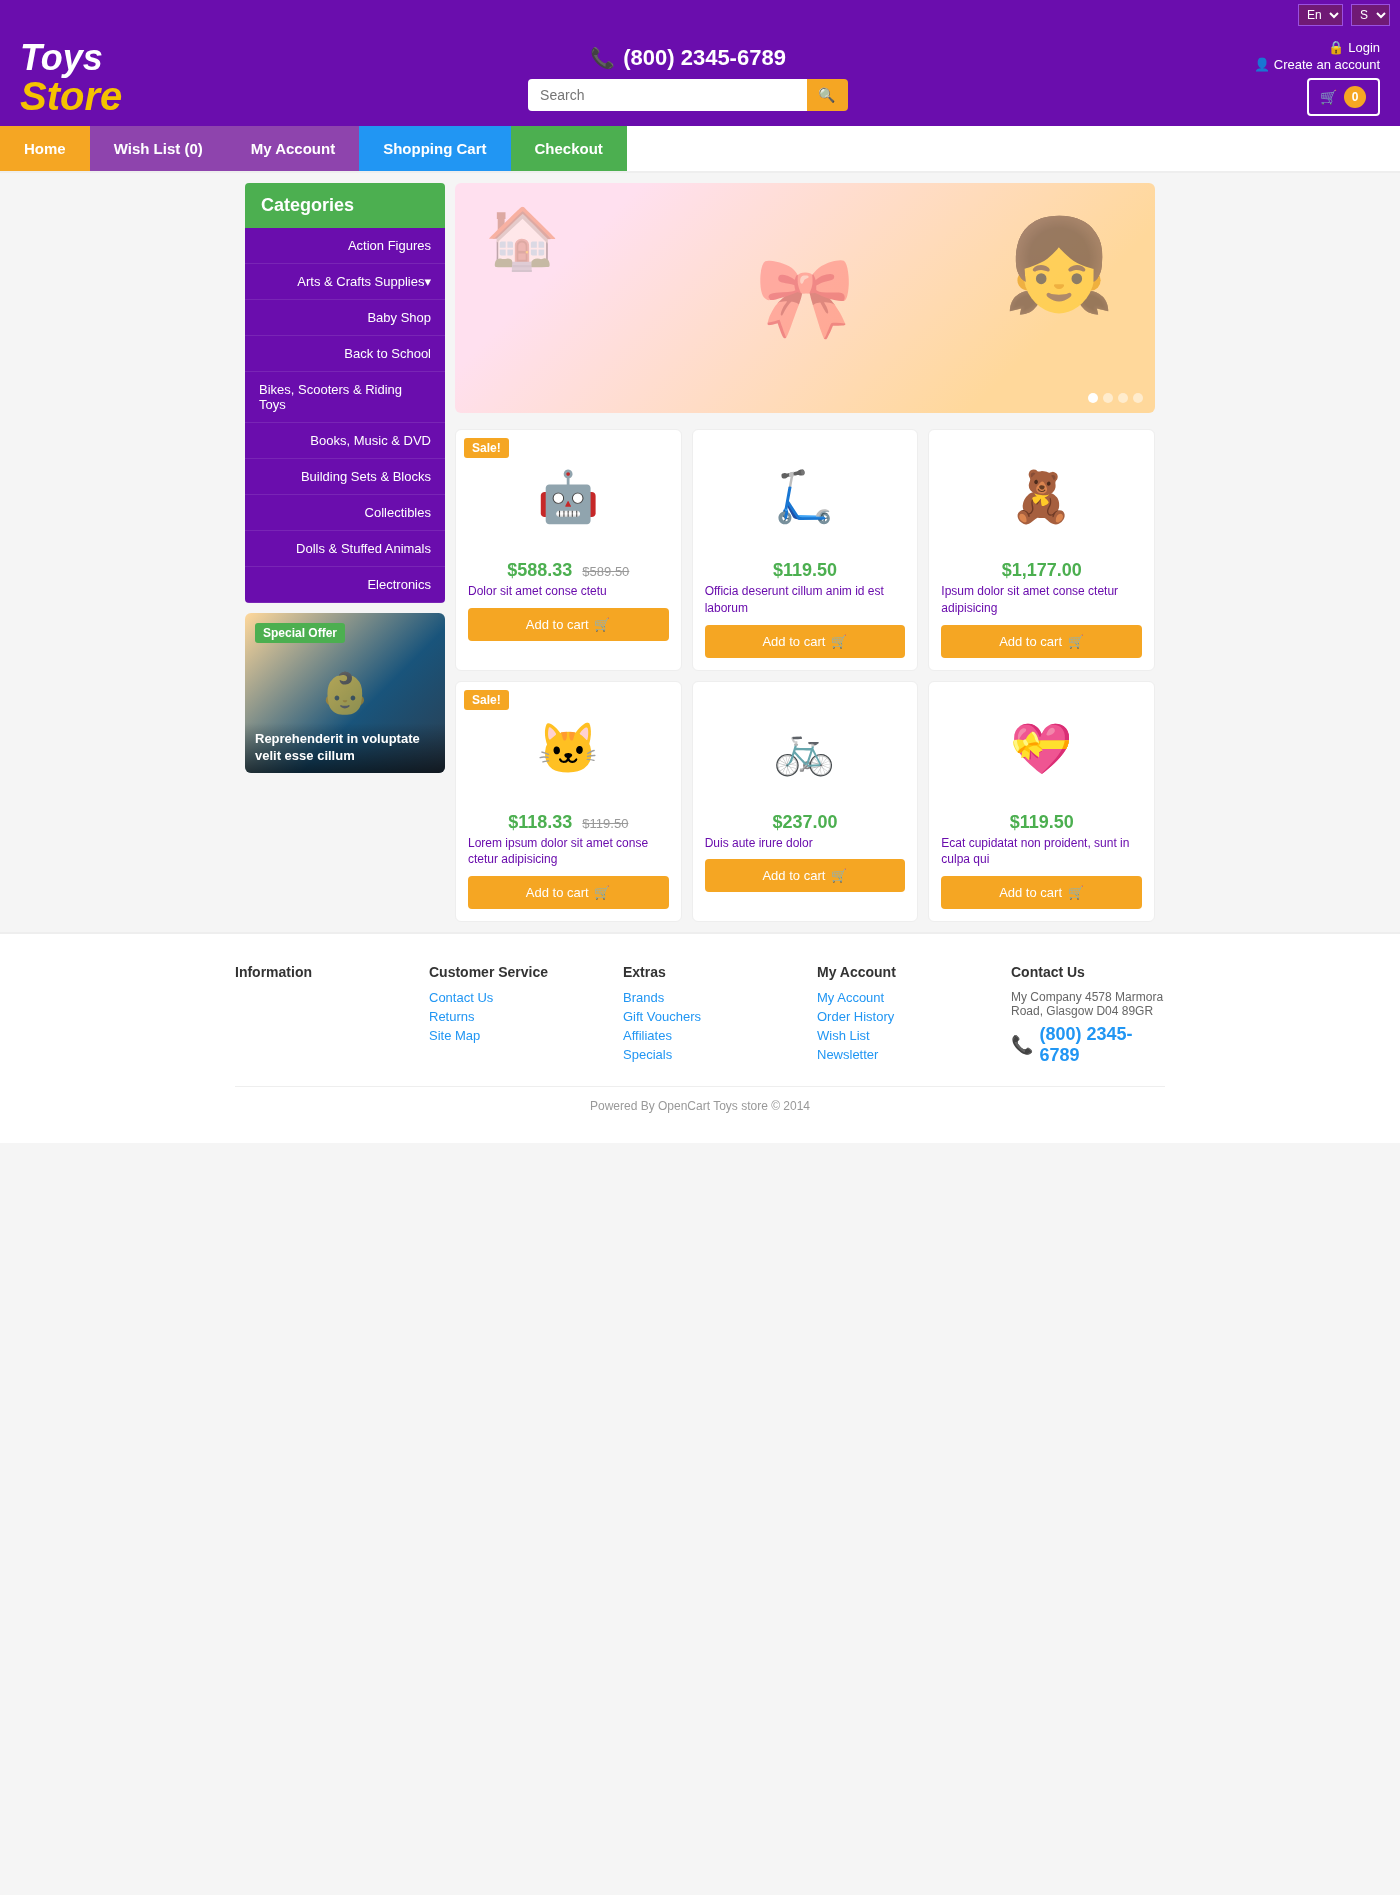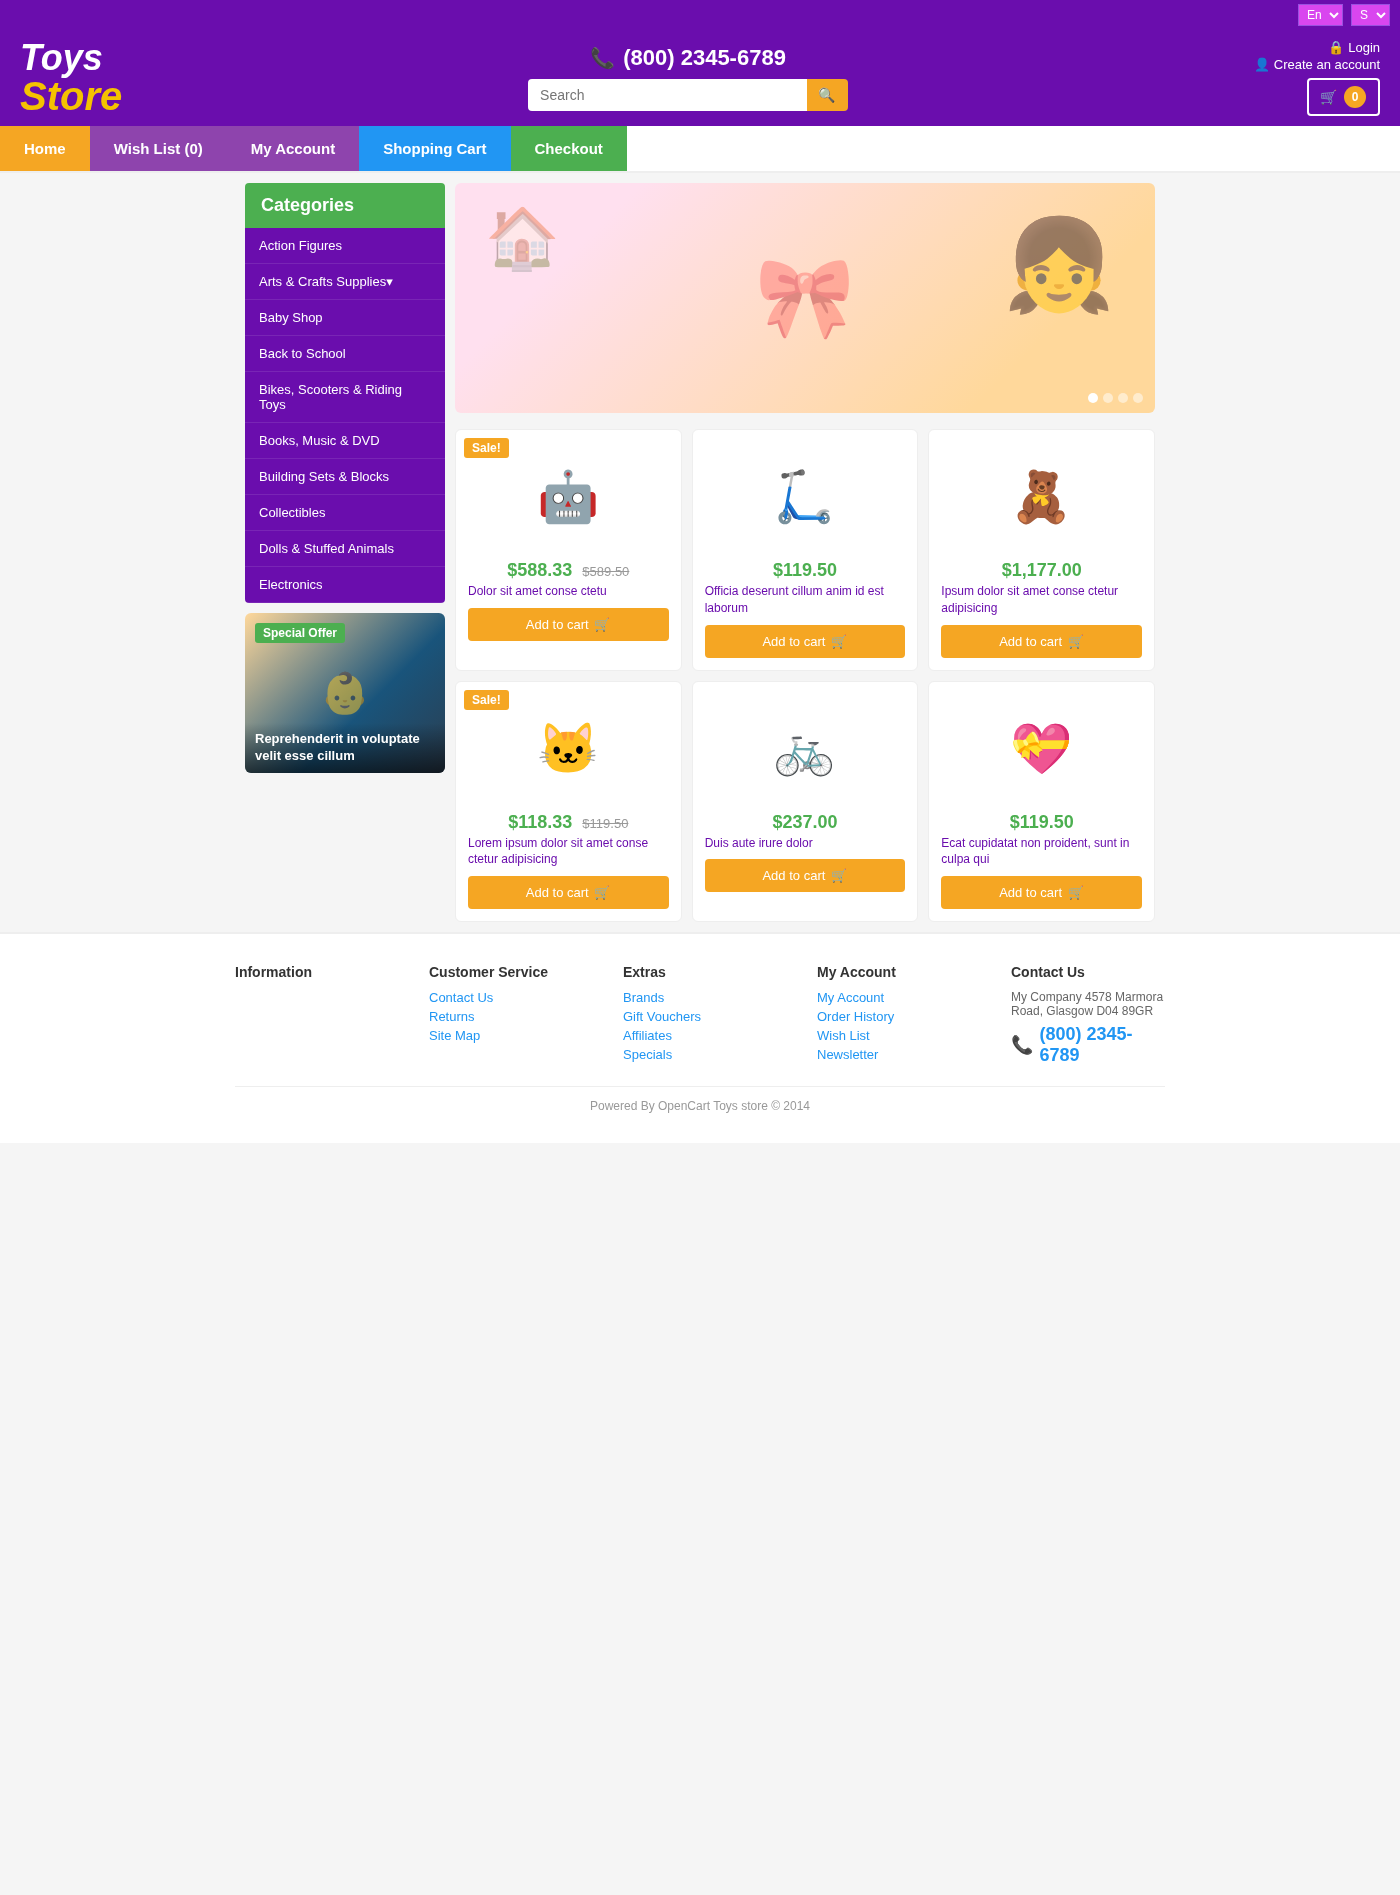--- a/index.html
+++ b/index.html
@@ -7,21 +7,21 @@
 
     
     .top-bar {
       background: #6a0dad;
       display: flex;
       justify-content: flex-end;
       padding: 4px 10px;
       gap: 8px;
     }
     .top-bar select {
-      background: #d946ef;
+      background: #701a75;
       color: #fff;
       border: 1px solid #9a50e0;
       padding: 2px 4px;
       font-size: 12px;
       cursor: pointer;
     }
 
     
     .header {
       background: #6a0dad;
@@ -77,21 +77,21 @@
     .main { display: flex; padding: 10px 10px; gap: 10px; max-width: 930px; margin: 0 auto; }
 
     
     .sidebar { width: 200px; flex-shrink: 0; }
     .categories-header {
       background: #4caf50; color: #fff; font-size: 18px; font-weight: bold;
       padding: 12px 16px; border-radius: 4px 4px 0 0;
     }
     .categories-list { background: #6a0dad; border-radius: 0 0 4px 4px; }
     .cat-item {
-      display: flex; align-items: center; justify-content: flex-start;
+      display: flex; align-items: center; justify-content: flex-end;
       padding: 10px 14px; color: #fff; font-size: 13px; cursor: pointer;
       border-bottom: 1px solid rgba(255,255,255,0.1);
     }
 
     .special-offer {
       margin-top: 10px; border-radius: 6px; overflow: hidden;
       position: relative; height: 160px; background: #ccc;
     }
     .special-offer-badge {
       position: absolute; top: 10px; left: 10px;

